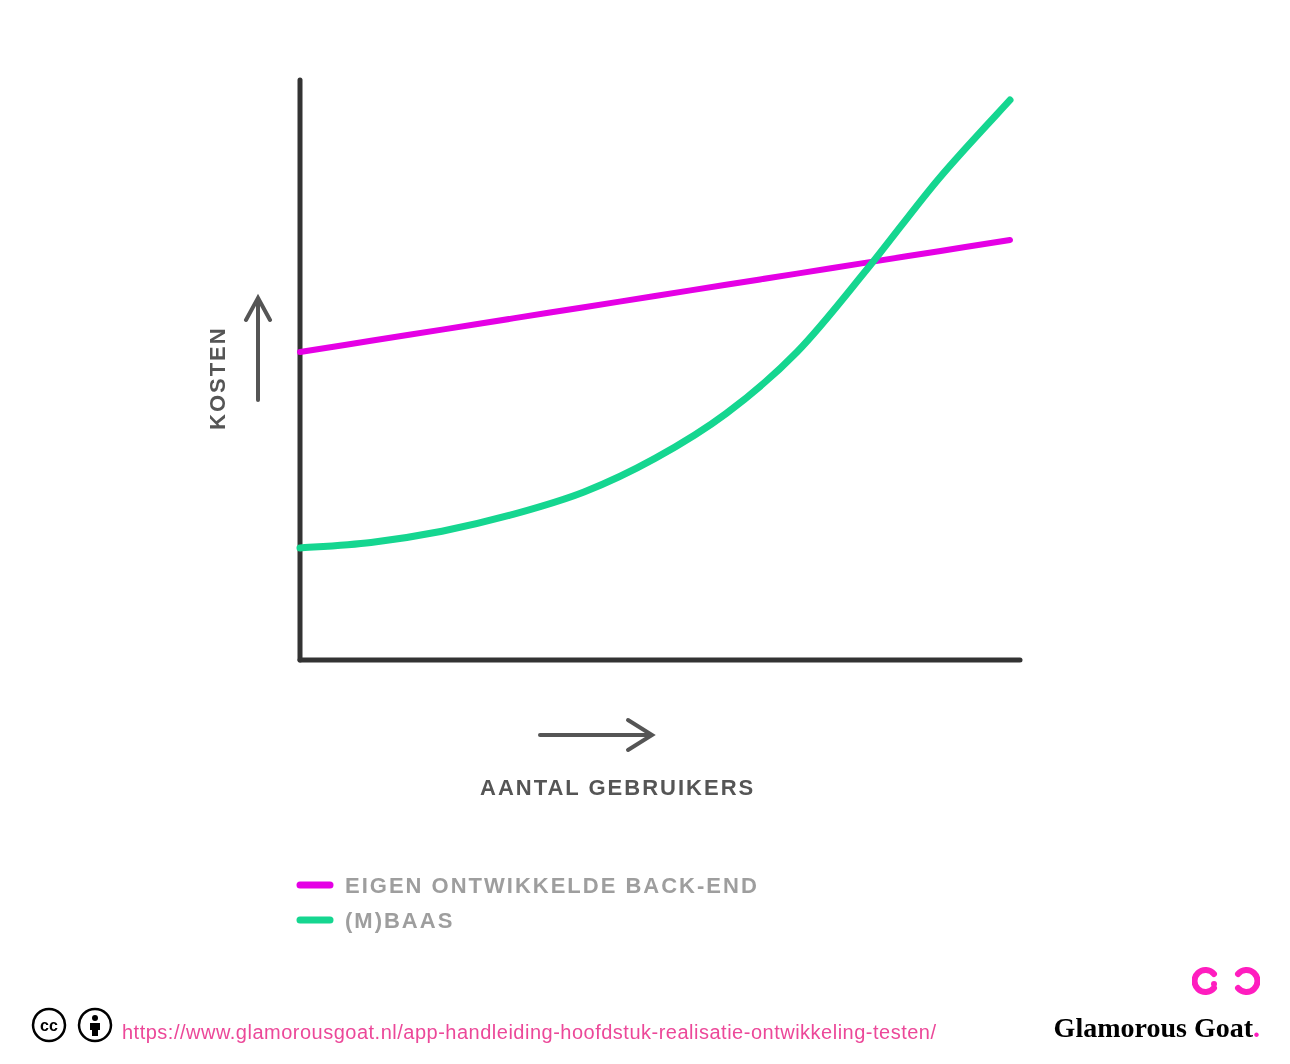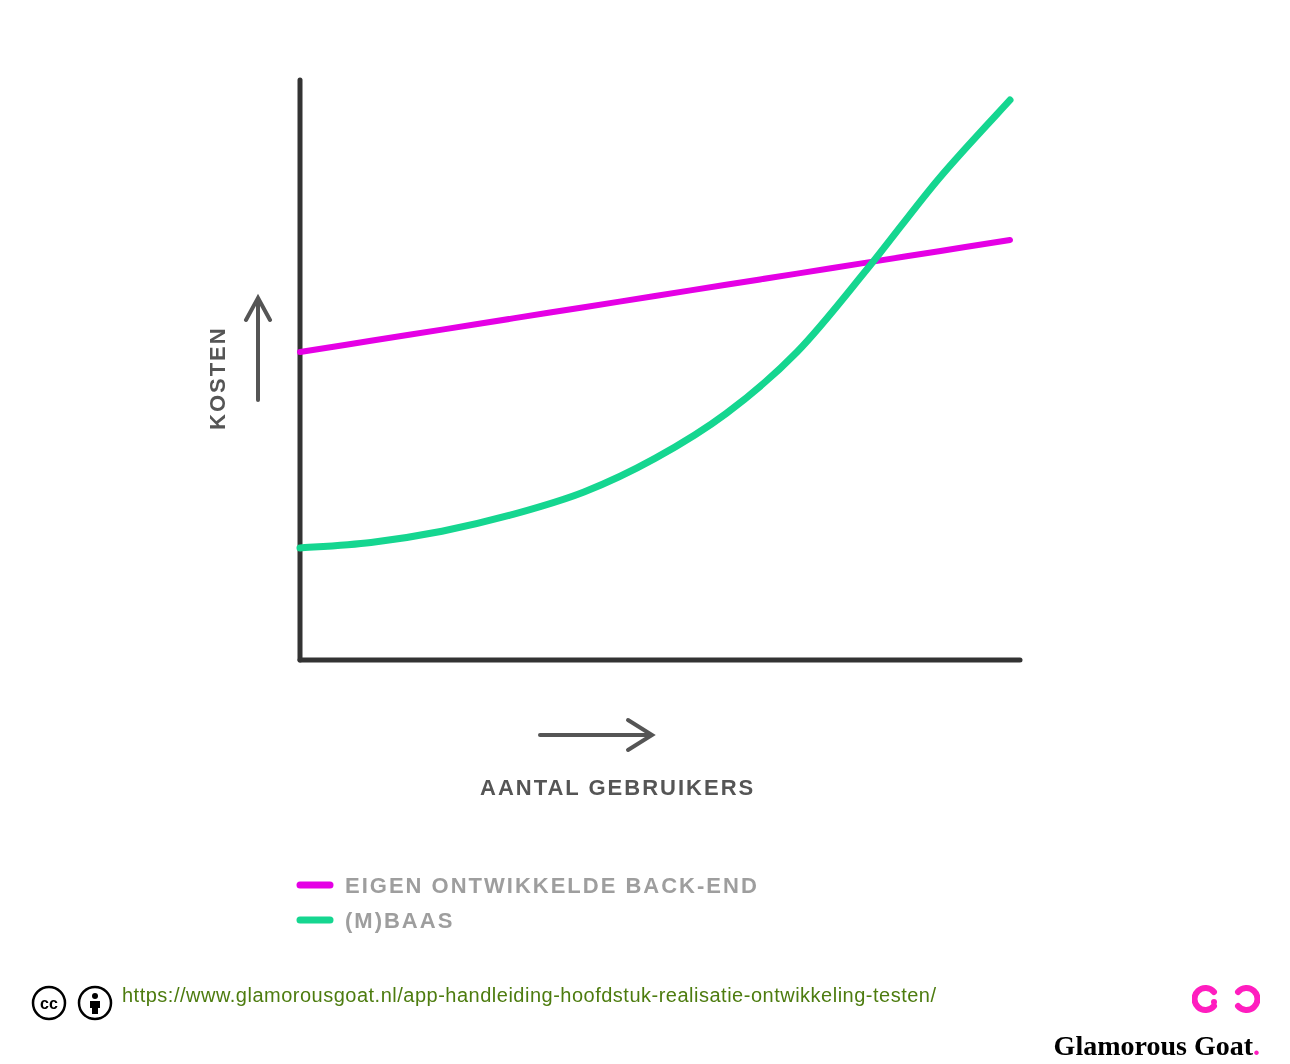--- a/index.html
+++ b/index.html
@@ -34,29 +34,29 @@
     fill: #9e9e9e;
     font-weight: 600;
   }
   .footer {
     position: absolute;
     left: 0;
     right: 0;
     bottom: 20px;
     height: 60px;
     display: flex;
-    align-items: flex-start;
+    align-items: flex-end;
     gap: 8px;
     padding-left: 30px;
     padding-right: 30px;
     font-family: Arial, Helvetica, sans-serif;
   }
   .footer .url {
     font-size: 20px;
-    color: #4d7c0f;
+    color: #ec4899;
     letter-spacing: 0.5px;
   }
   .footer .brand {
     margin-left: auto;
     display: flex;
     flex-direction: column;
     align-items: flex-end;
     gap: 16px;
   }
   .footer .brand .logo-icons {

